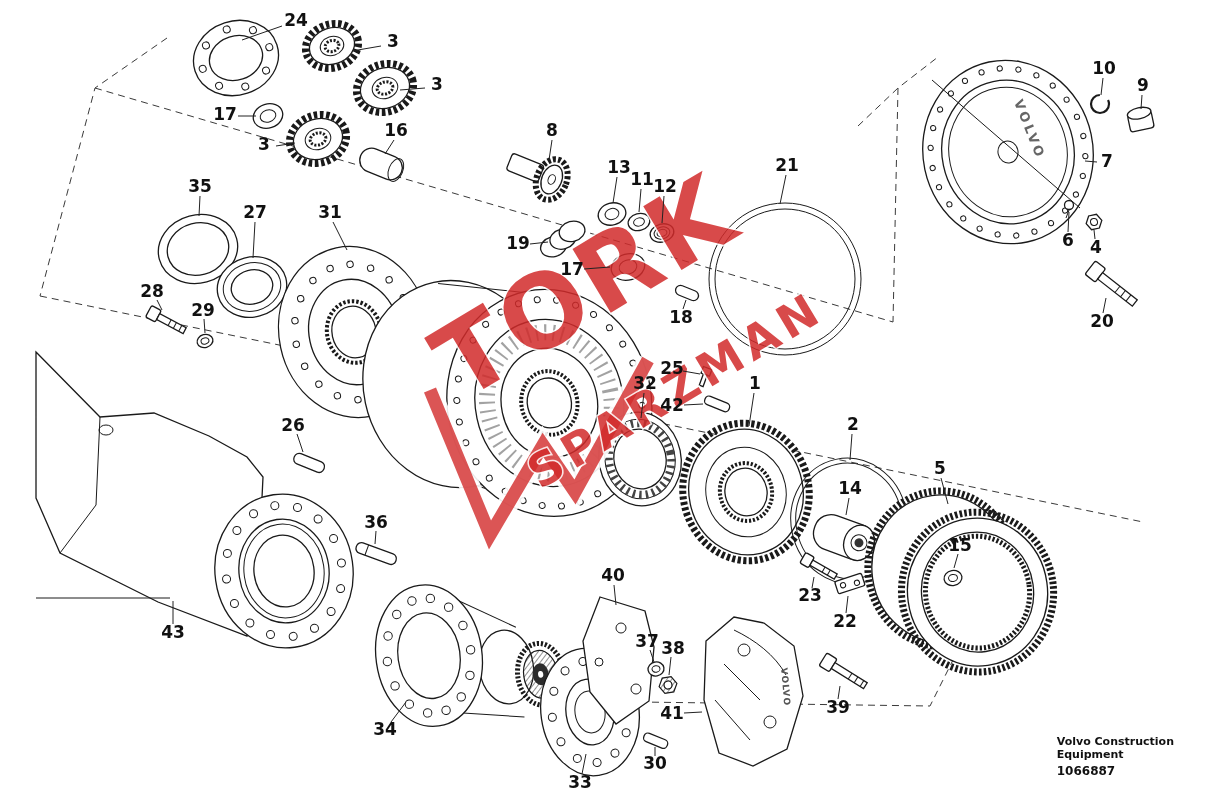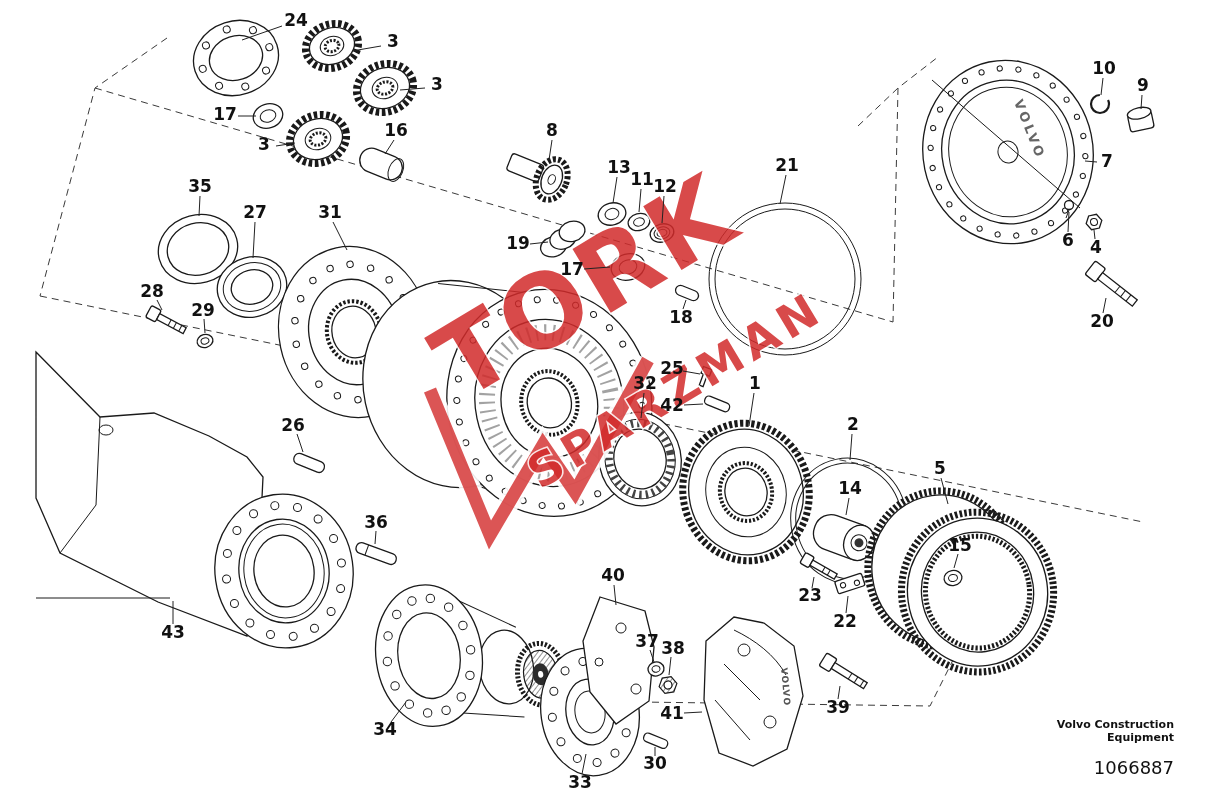--- a/index.html
+++ b/index.html
@@ -13,23 +13,23 @@
   .dash{fill:none;stroke:#3a3a3a;stroke-width:1;stroke-dasharray:7 5;}
   .leader{stroke:#222;stroke-width:1;}
   .callout{font:bold 17px "DejaVu Sans",sans-serif;fill:#111;
            text-anchor:middle;dominant-baseline:middle;}
   .wm-text{font-weight:bold;fill:#d22b2b;stroke:#ffffff;stroke-width:3;
            paint-order:stroke;opacity:.85;font-family:"DejaVu Sans",sans-serif;}
   .wm-mark{fill:none;stroke:#d22b2b;stroke-width:13;opacity:.8;}
   .wm-mark-casing{fill:none;stroke:#ffffff;stroke-width:21;opacity:.9;}
   .logo-text{font:bold 13px "DejaVu Sans",sans-serif;fill:#666;letter-spacing:3px;}
   .caliper-text{font:bold 9px "DejaVu Sans",sans-serif;fill:#555;letter-spacing:1px;}
-  #footer{position:absolute;right:34px;bottom:14px;text-align:right;color:#111;}
+  #footer{position:absolute;right:34px;bottom:14px;text-align:left;color:#111;}
   #footer .brand{font-size:11px;font-weight:bold;line-height:1.25;}
-  #footer .pn{font-size:18px;font-weight:normal;margin-top:12px;}
+  #footer .pn{font-size:12px;font-weight:bold;margin-top:2px;}
 </style>
 </head>
 <body>
 
 <svg id="diagram" width="1208" height="792" viewBox="0 0 1208 792">
   <defs>
     <pattern id="hatch" width="4" height="4" patternUnits="userSpaceOnUse" patternTransform="rotate(45)">
       <line x1="0" y1="0" x2="0" y2="4" stroke="#444" stroke-width="1.2"></line>
     </pattern>
   </defs>

